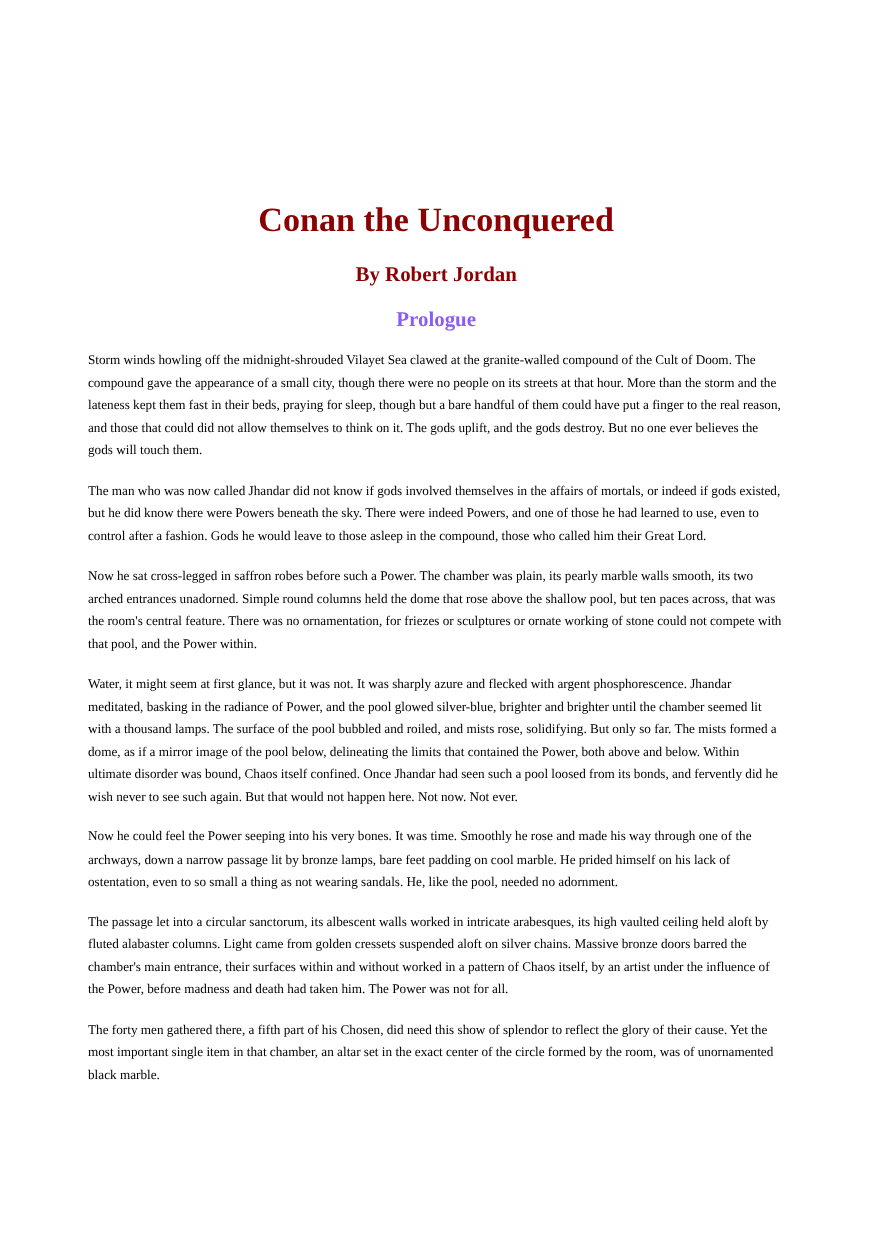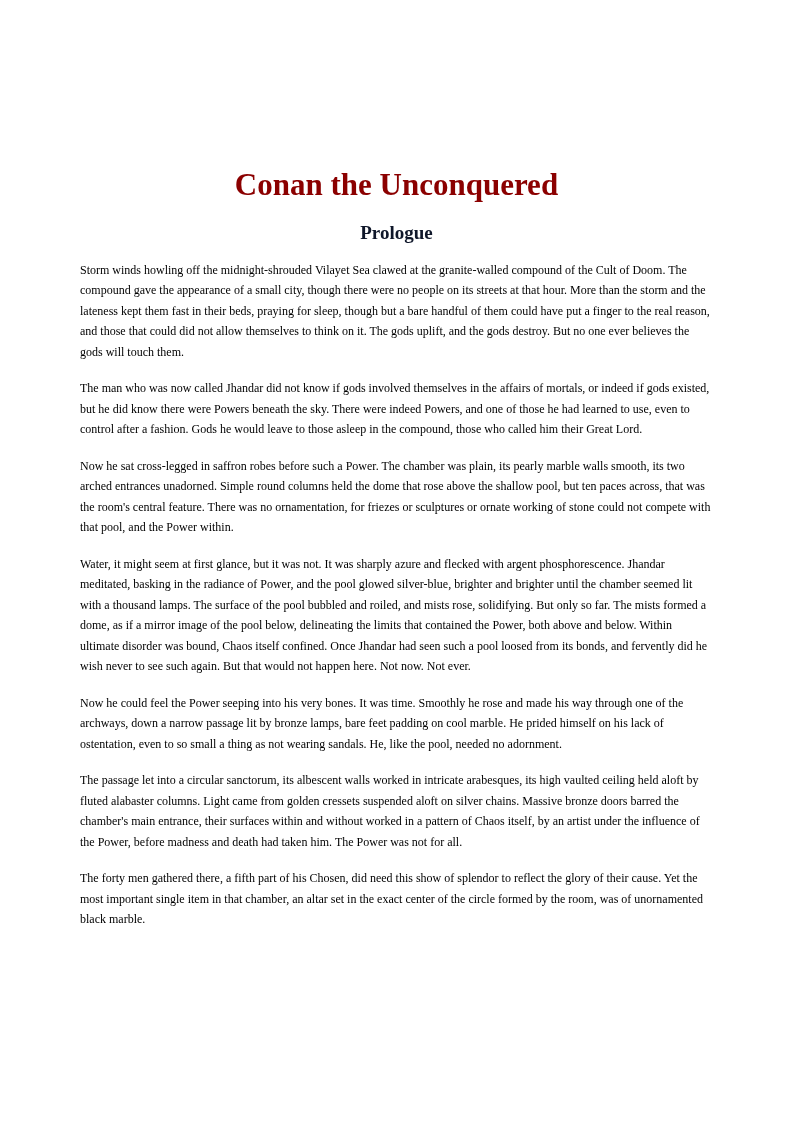--- a/index.html
+++ b/index.html
@@ -17,59 +17,60 @@
     color: #000000;
   }
   .content {
     position: absolute;
     top: 0;
     left: 80px;
     width: 633px;
     padding-top: 166px;
   }
   .book-title {
-    margin: 1px;
+    margin: 16px;
     font-size: 31px;
     font-weight: bold;
     text-align: center;
     color: #8b0000;
     line-height: 1.15;
   }
   .book-author {
     margin: 22px 0 0 0;
     font-size: 19px;
     font-weight: bold;
     text-align: center;
     color: #8b0000;
     line-height: 1.1;
   }
   .chapter-heading {
     margin: 20px 0 0 0;
     font-size: 19px;
     font-weight: bold;
     text-align: center;
-    color: #0f172a;
+    color: #8b5cf6;
     line-height: 1.1;
   }
   .body-text p {
     margin: 16px 0 0 0;
     font-size: 12px;
     line-height: 20.5px;
     text-align: left;
     color: #000000;
   }
 </style>
 </head>
 <body>
 
 <div class="page">
   <div class="content">
 
     <h1 class="book-title">Conan the Unconquered</h1>
 
+    <h2 class="book-author">By Robert Jordan</h2>
 
     <h3 class="chapter-heading">Prologue</h3>
 
     <div class="body-text">
       <p>Storm winds howling off the midnight-shrouded Vilayet Sea clawed at the granite-walled compound of the Cult of Doom. The compound gave the appearance of a small city, though there were no people on its streets at that hour. More than the storm and the lateness kept them fast in their beds, praying for sleep, though but a bare handful of them could have put a finger to the real reason, and those that could did not allow themselves to think on it. The gods uplift, and the gods destroy. But no one ever believes the gods will touch them.</p>
       <p>The man who was now called Jhandar did not know if gods involved themselves in the affairs of mortals, or indeed if gods existed, but he did know there were Powers beneath the sky. There were indeed Powers, and one of those he had learned to use, even to control after a fashion. Gods he would leave to those asleep in the compound, those who called him their Great Lord.</p>
       <p>Now he sat cross-legged in saffron robes before such a Power. The chamber was plain, its pearly marble walls smooth, its two arched entrances unadorned. Simple round columns held the dome that rose above the shallow pool, but ten paces across, that was the room's central feature. There was no ornamentation, for friezes or sculptures or ornate working of stone could not compete with that pool, and the Power within.</p>
       <p>Water, it might seem at first glance, but it was not. It was sharply azure and flecked with argent phosphorescence. Jhandar meditated, basking in the radiance of Power, and the pool glowed silver-blue, brighter and brighter until the chamber seemed lit with a thousand lamps. The surface of the pool bubbled and roiled, and mists rose, solidifying. But only so far. The mists formed a dome, as if a mirror image of the pool below, delineating the limits that contained the Power, both above and below. Within ultimate disorder was bound, Chaos itself confined. Once Jhandar had seen such a pool loosed from its bonds, and fervently did he wish never to see such again. But that would not happen here. Not now. Not ever.</p>
       <p>Now he could feel the Power seeping into his very bones. It was time. Smoothly he rose and made his way through one of the archways, down a narrow passage lit by bronze lamps, bare feet padding on cool marble. He prided himself on his lack of ostentation, even to so small a thing as not wearing sandals. He, like the pool, needed no adornment.</p>
       <p>The passage let into a circular sanctorum, its albescent walls worked in intricate arabesques, its high vaulted ceiling held aloft by fluted alabaster columns. Light came from golden cressets suspended aloft on silver chains. Massive bronze doors barred the chamber's main entrance, their surfaces within and without worked in a pattern of Chaos itself, by an artist under the influence of the Power, before madness and death had taken him. The Power was not for all.</p>

